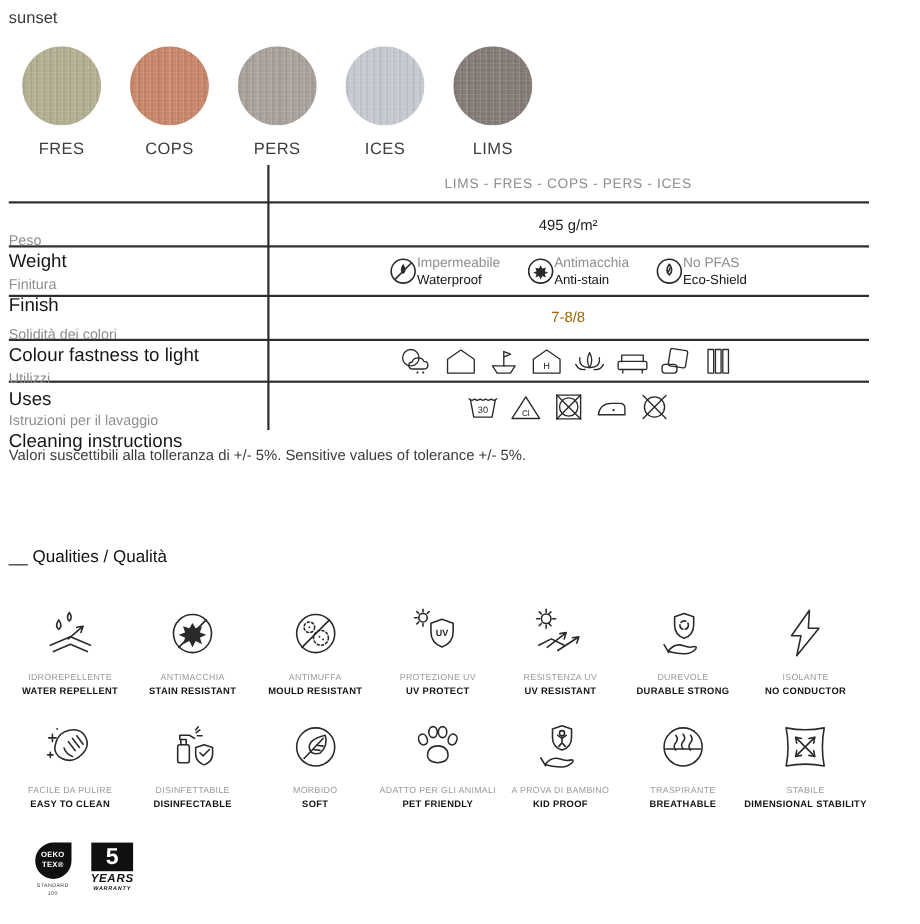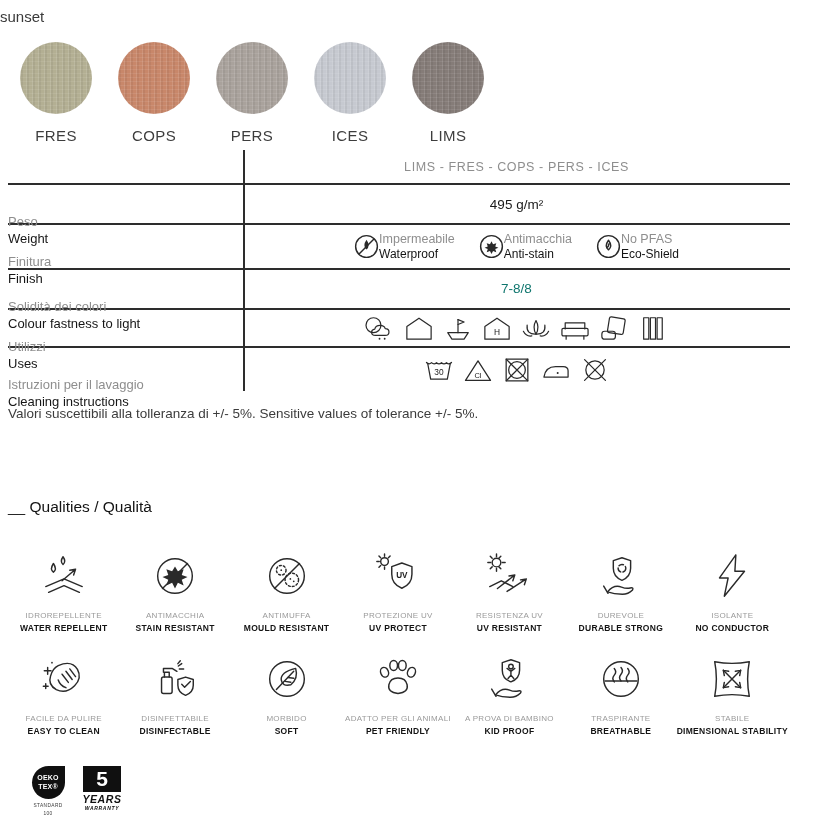--- a/index.html
+++ b/index.html
@@ -3,51 +3,51 @@
 <meta charset="utf-8">
 <style>
   html,body{margin:0;padding:0;}
   body{
     width:836px;height:840px;position:relative;overflow:hidden;
     background:#ffffff;
     font-family:"Liberation Sans", sans-serif;
     -webkit-font-smoothing:antialiased;
   }
   
-  #page-title{position:absolute;left:0;top:8px;font-size:15px;color:#3a3a3a;}
+  #page-title{position:absolute;left:8px;top:8px;font-size:15px;color:#3a3a3a;}
   
   #swatches{position:absolute;left:20px;top:42px;display:flex;gap:26px;}
   .sw{display:flex;flex-direction:column;align-items:center;width:72px;}
   .sw-circle{
     width:72px;height:72px;border-radius:50%;
     background-image:
       repeating-linear-gradient(90deg, rgba(255,255,255,.10) 0 1px, rgba(0,0,0,0.05) 1px 3px, rgba(255,255,255,0) 3px 6px),
       repeating-linear-gradient(0deg, rgba(255,255,255,.08) 0 1px, rgba(255,255,255,0) 1px 4px);
   }
   .sw-label{margin-top:13px;font-size:15px;color:#3d3d3d;letter-spacing:.4px;}
   
   #spec-table{position:absolute;left:8px;top:150px;width:782px;}
   #spec-divider{position:absolute;left:235px;top:0;width:1.5px;height:241px;background:#2d2d2d;}
   .t-head{height:33px;border-bottom:2px solid #2d2d2d;display:flex;}
   .t-head .cell-r{margin-left:235px;}
   .t-row{display:flex;border-bottom:2px solid #2d2d2d;}
   .t-row.last{border-bottom:none;}
   .cell-l{width:235px;display:flex;flex-direction:column;justify-content:center;margin-top:45px;}
   .lab-it{color:#8e8e8e;font-size:13px;line-height:1.32;}
-  .lab-en{color:#161616;font-size:13px;line-height:1.32;}
+  .lab-en{color:#161616;font-size:17px;line-height:1.32;}
   .cell-r{flex:1;display:flex;align-items:center;justify-content:center;}
   .variants{color:#8e8e8e;font-size:12.5px;letter-spacing:.6px;}
   .h-peso{height:38px;}
   .h-finish{height:43px;}
   .h-fast{height:38px;}
   .h-uses{height:36px;}
   .h-clean{height:43px;}
   .value-main{font-size:13.5px;color:#1a1a1a;}
   .fast-wrap{text-align:center;line-height:1.35;}
-  .fast-l1{font-size:13.5px;color:#0f766e;}
+  .fast-l1{font-size:13.5px;color:#a16207;}
   .fast-l2{font-size:13px;color:#1a1a1a;}
   .features{display:flex;align-items:center;}
   .feature{display:flex;align-items:center;margin:0 12px;}
   .f-texts{display:flex;flex-direction:column;line-height:1.3;}
   .f-it{color:#8e8e8e;font-size:12.5px;}
   .f-en{color:#141414;font-size:12px;}
   .uses-row{display:flex;align-items:center;gap:5px;}
   .care-row{display:flex;align-items:center;gap:9px;}
   
   svg.ico{stroke:#2a2a2a;fill:none;stroke-width:1.5;stroke-linecap:round;stroke-linejoin:round;display:block;}

